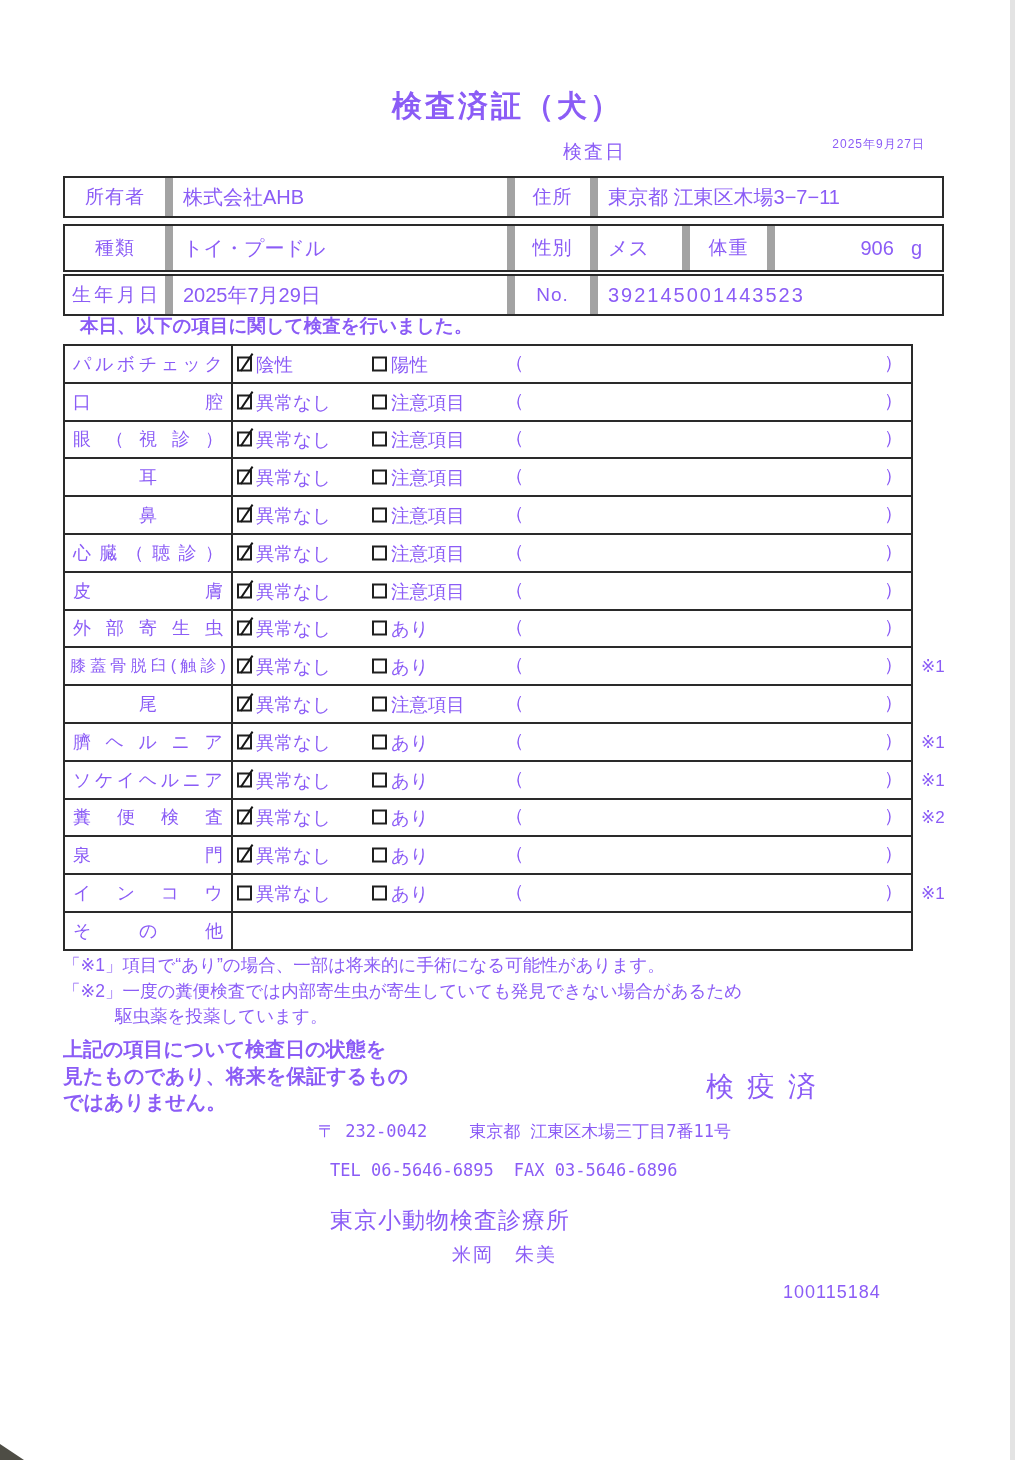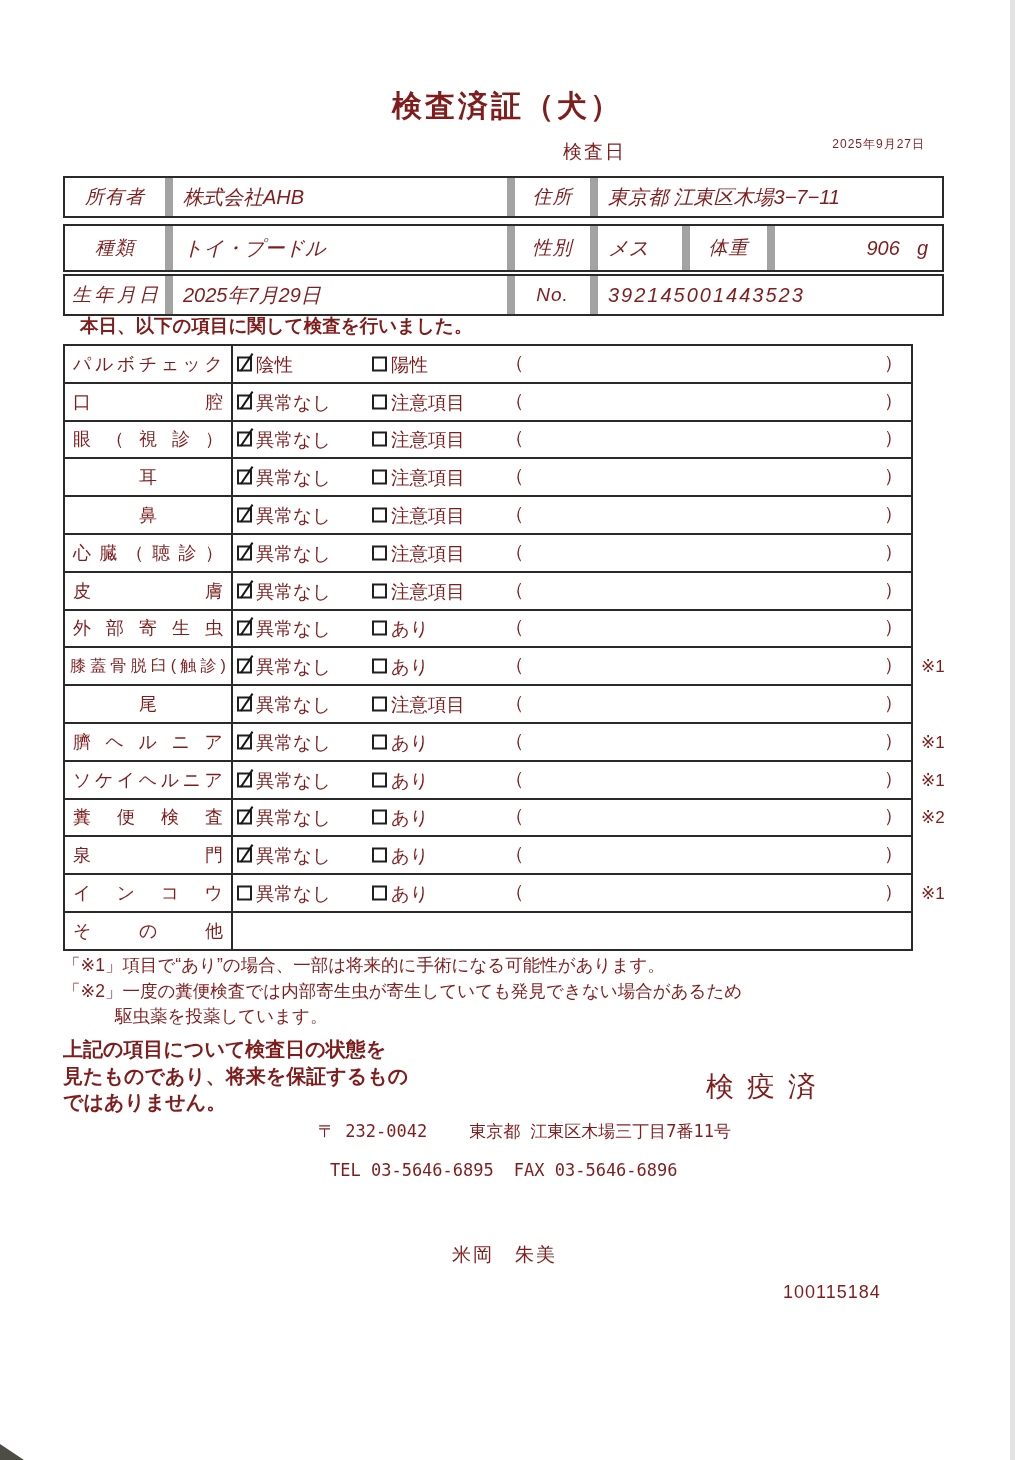--- a/index.html
+++ b/index.html
@@ -1,36 +1,36 @@
 <!DOCTYPE html>
 <html><head>
 <meta charset="utf-8">
 <style>
   html,body{margin:0;padding:0;background:#ffffff;}
   .page{
     position:relative;width:1015px;height:1460px;background:#fff;
-    font-family:"Liberation Sans","DejaVu Sans",sans-serif;color:#7f1d1d;
+    font-family:"Liberation Sans","DejaVu Sans",sans-serif;color:#8b5cf6;
     overflow:hidden;
   }
   .title{
     position:absolute;top:86px;left:0;width:100%;text-align:center;
     font-size:30px;font-weight:600;letter-spacing:3px;
   }
   .insp-label{position:absolute;left:563px;top:139px;font-size:19px;letter-spacing:2px;}
   .insp-date{position:absolute;right:90px;top:136px;font-size:12px;letter-spacing:1px;}
 
-  .tbl{position:absolute;left:63px;width:877px;display:grid;border:2px solid #2a2a2a;box-sizing:content-box;font-style:italic;}
+  .tbl{position:absolute;left:63px;width:877px;display:grid;border:2px solid #2a2a2a;box-sizing:content-box;}
   .tbl .cell{border-left:8px solid #a3a3a3;display:flex;align-items:center;overflow:hidden;}
   .tbl .cell:first-child{border-left:none;}
   .cell.lab{justify-content:center;font-size:19px;letter-spacing:1px;}
   .cell.val{padding-left:10px;font-size:20px;}
   .owner{top:176px;height:38px;grid-template-columns:100px 342px 83px 1fr;}
   .pet1{top:224px;height:44px;grid-template-columns:100px 342px 83px 92px 85px 1fr;}
   .pet2{top:274px;height:38px;grid-template-columns:100px 342px 83px 1fr;}
-  .cell.weight{justify-content:flex-end;padding-right:14px;font-size:20px;gap:17px;}
+  .cell.weight{justify-content:flex-end;padding-right:20px;font-size:20px;gap:17px;}
   .cell.just{padding:0 7px;font-size:19px;}
   .just-wrap{display:flex;justify-content:space-between;width:100%;}
   .cell.num{letter-spacing:2px;}
 
   .intro{position:absolute;left:64px;top:313px;font-size:18.5px;font-weight:600;margin-left:16px;}
 
   .checklist{position:absolute;left:63px;top:344px;width:846px;border:2px solid #2a2a2a;}
   .crow{display:flex;height:35.8px;border-top:2px solid #2a2a2a;position:relative;}
   .crow:first-child{border-top:none;}
   .clabel{
@@ -466,22 +466,23 @@
     <div>ではありません。</div>
   </div>
 
   <div class="stamp">検疫済</div>
 
   <div class="f-postal">
     <span>〒 232-0042</span>
     <span>東京都 江東区木場三丁目7番11号</span>
   </div>
   <div class="f-tel">
-    <span>TEL 03-5646-6895</span>
+    <span>TEL 06-5646-6895</span>
     <span>FAX 03-5646-6896</span>
   </div>
+  <div class="f-clinic">東京小動物検査診療所</div>
   <div class="f-vet">米岡　朱美</div>
   <div class="f-serial">100115184</div>
 
   <div class="edge-artifact"></div>
   <div class="corner-artifact"></div>
 
 </div>
 
 </body></html>

